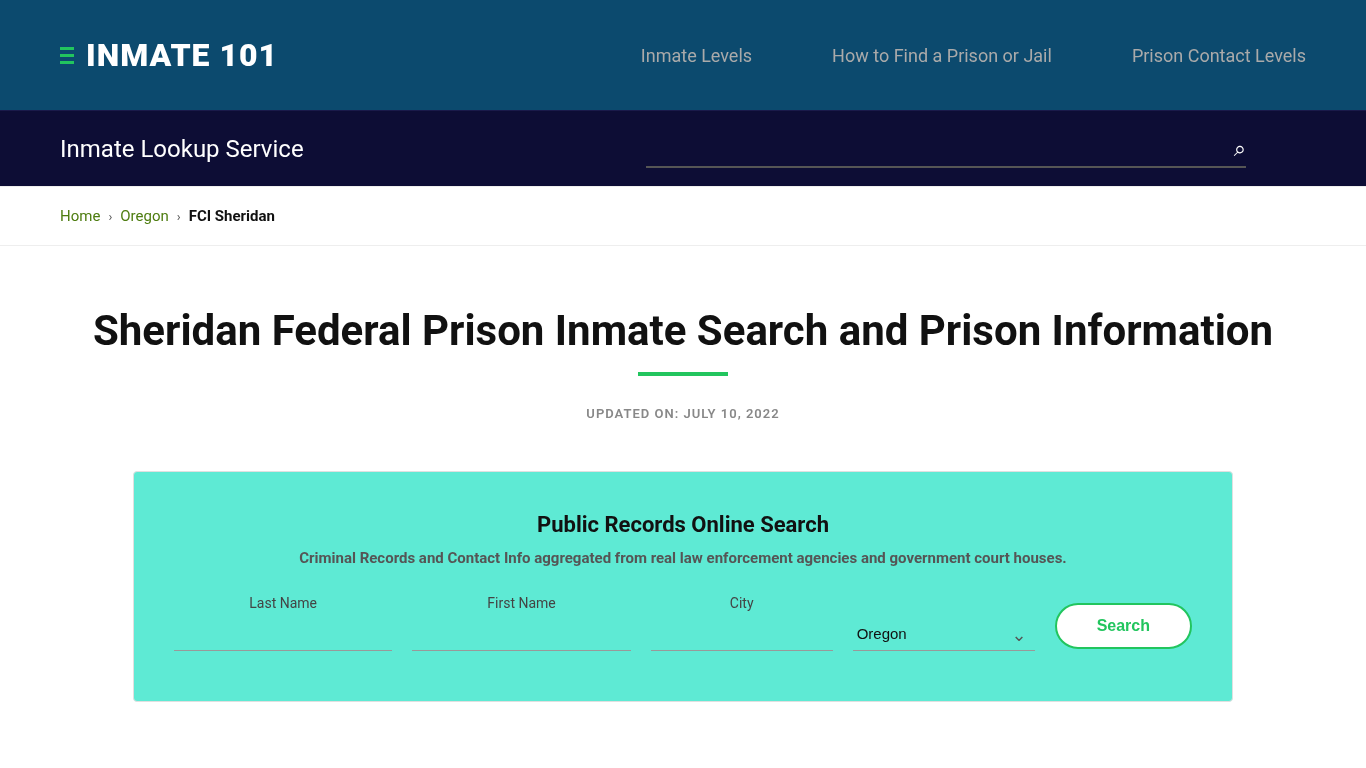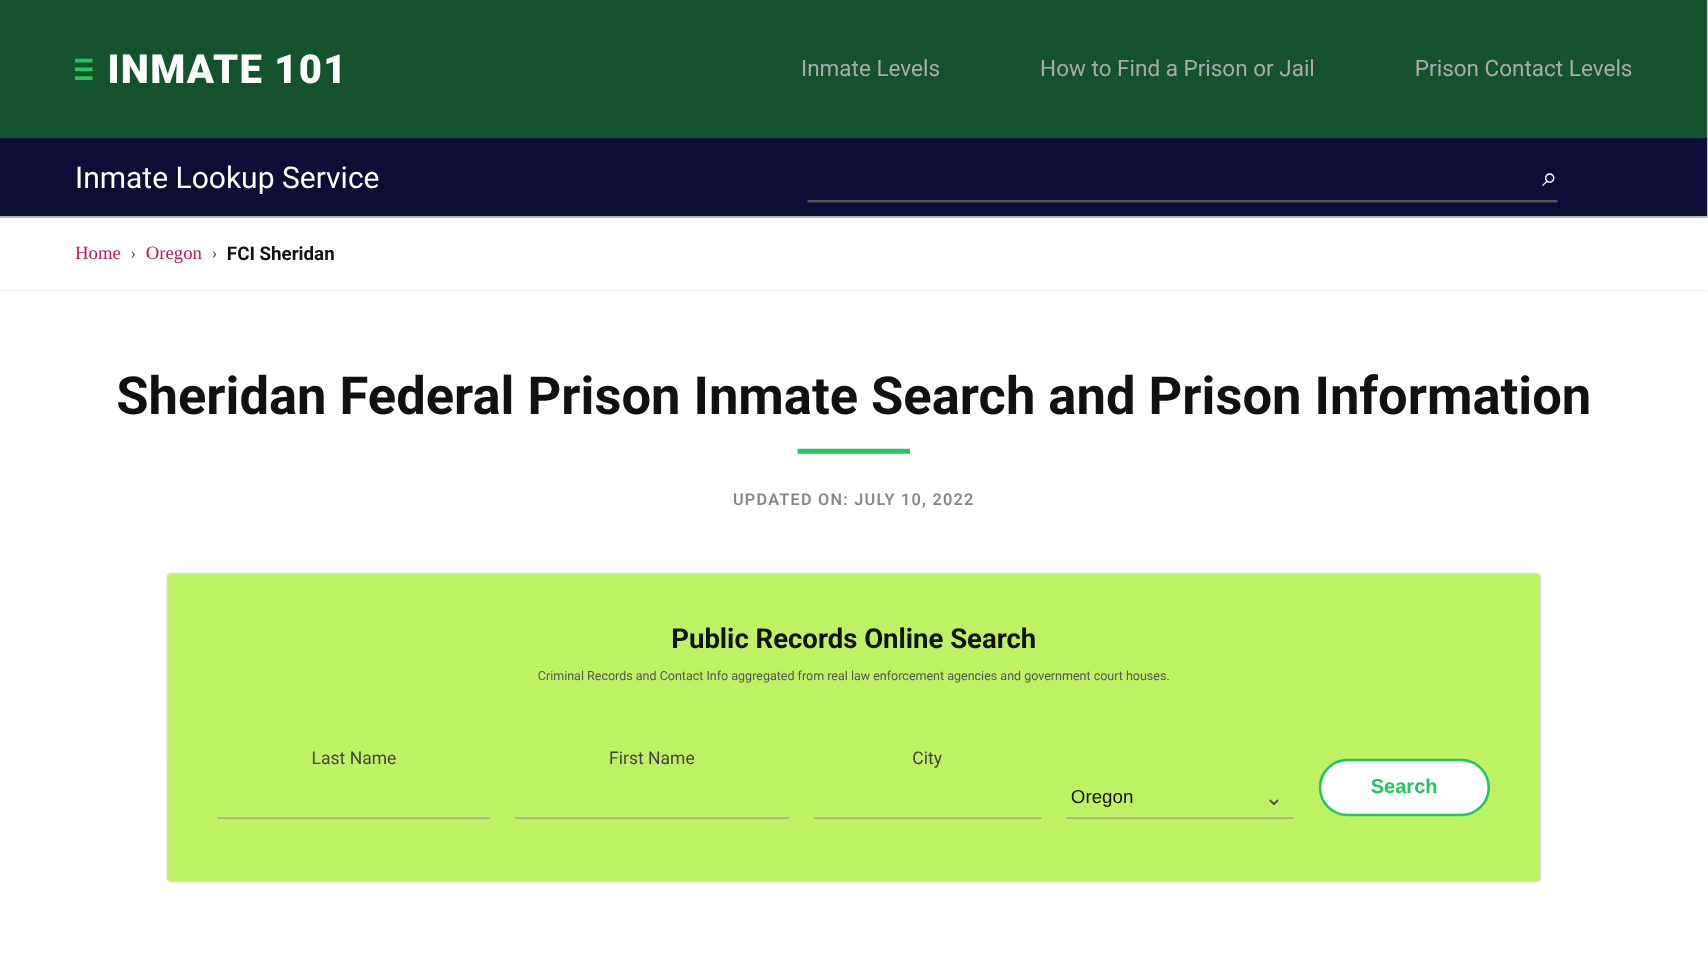--- a/index.html
+++ b/index.html
@@ -9,21 +9,21 @@
     }
 
     body {
       font-family: -apple-system, BlinkMacSystemFont, 'Segoe UI', Roboto, sans-serif;
       background: #fff;
       color: #222;
     }
 
     
     .top-nav {
-      background: #14532d;
+      background: #0c4a6e;
       height: 110px;
       display: flex;
       align-items: center;
       padding: 0 60px;
       gap: 0;
     }
 
     .logo-area {
       display: flex;
       align-items: center;
@@ -62,21 +62,21 @@
       color: #aaa;
       text-decoration: none;
       font-size: 18px;
       font-weight: 400;
       white-space: nowrap;
     }
 
     
     .search-bar-section {
       background: #0d0d35;
-      height: 64px;
+      height: 77px;
       display: flex;
       align-items: center;
       padding: 0 60px;
       border-top: 1px solid #1a1a4a;
       border-bottom: 1px solid #eee;
     }
 
     .search-label {
       color: #fff;
       font-size: 24px;
@@ -123,23 +123,22 @@
     }
 
     .breadcrumb {
       display: flex;
       align-items: center;
       gap: 8px;
       font-size: 15px;
     }
 
     .breadcrumb a {
-      color: #be185d;
+      color: #4d7c0f;
       text-decoration: none;
-      font-family: Liberation Serif, serif;
     }
 
     .breadcrumb .chevron {
       color: #555;
       font-size: 13px;
     }
 
     .breadcrumb .current {
       font-weight: 700;
       color: #111;
@@ -170,39 +169,40 @@
       font-size: 13px;
       font-weight: 600;
       color: #888;
       letter-spacing: 1px;
       text-transform: uppercase;
       margin-bottom: 50px;
     }
 
     
     .search-form-box {
-      background: #bef264;
+      background: #5eead4;
       border: 1px solid #e0e0e0;
       border-radius: 4px;
       padding: 40px 40px 50px;
       max-width: 1100px;
       margin: 0 auto;
     }
 
     .form-box-title {
       font-size: 22px;
       font-weight: 700;
       color: #111;
       margin-bottom: 12px;
     }
 
     .form-box-subtitle {
-      font-size: 10px;
+      font-size: 15px;
       color: #555;
-      margin-bottom: 52px;
+      margin-bottom: 28px;
+      font-weight: bold;
     }
 
     .form-fields {
       display: flex;
       align-items: flex-end;
       gap: 20px;
     }
 
     .form-field {
       display: flex;

